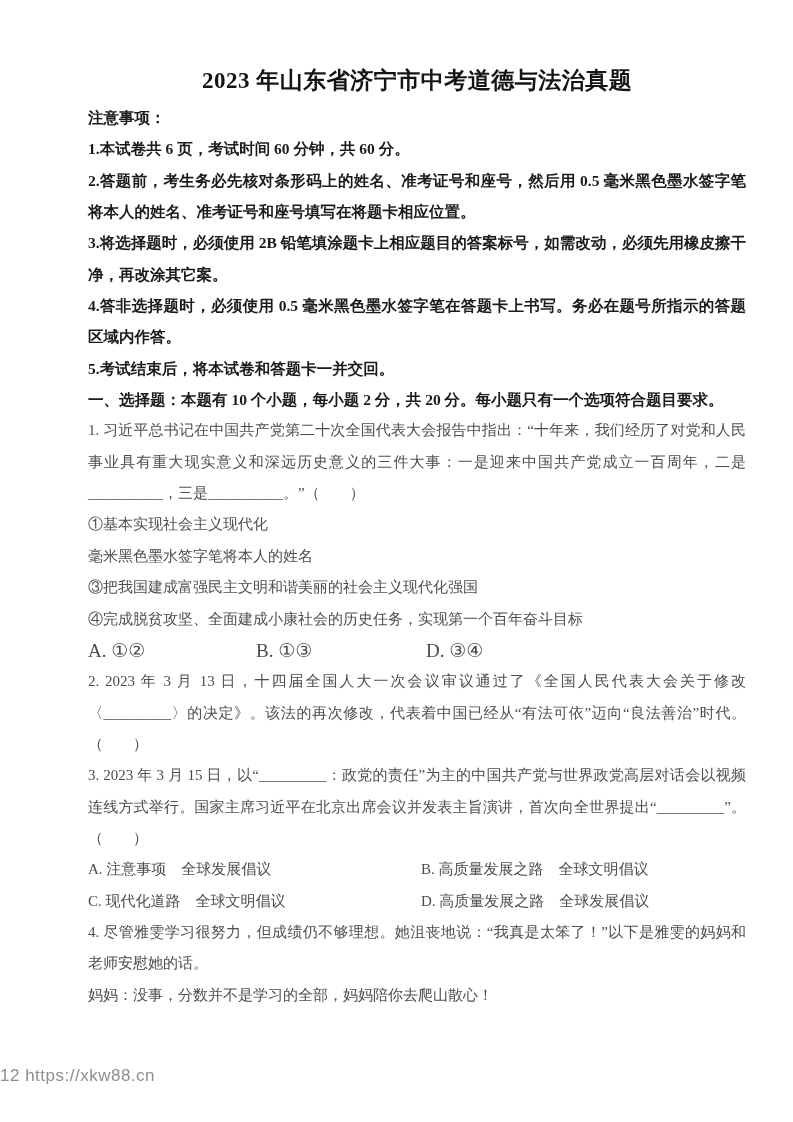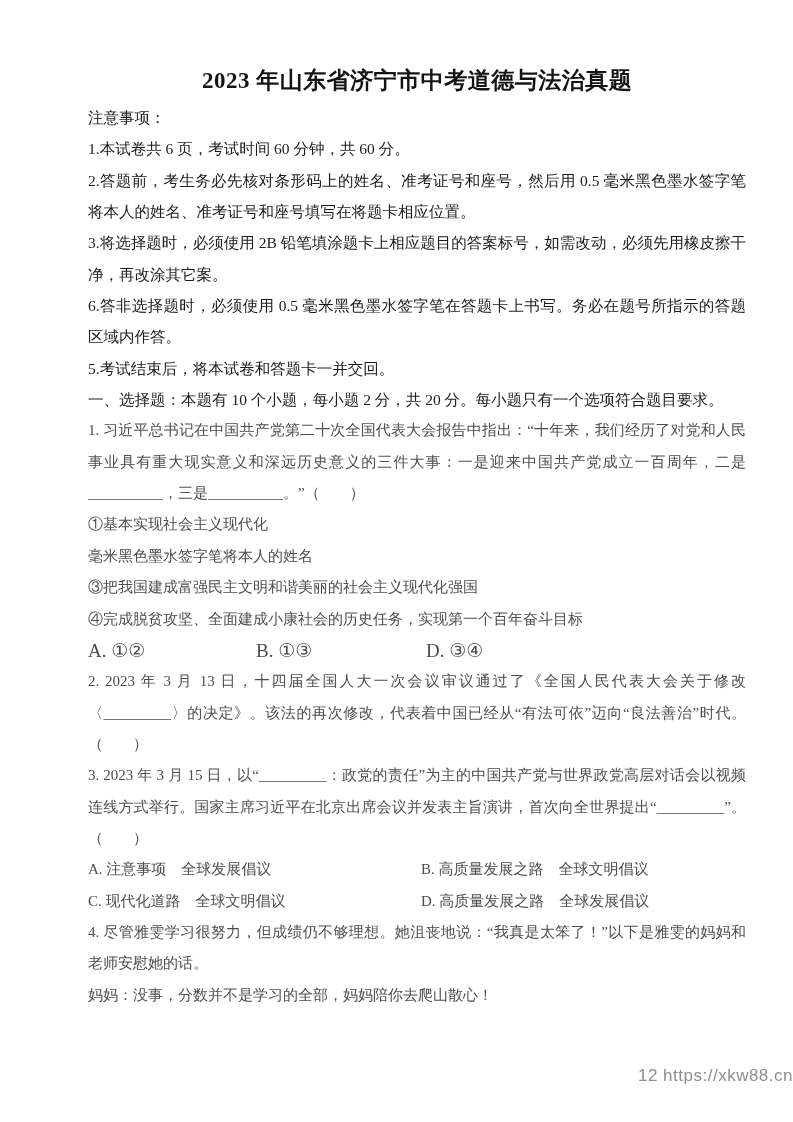--- a/index.html
+++ b/index.html
@@ -23,21 +23,21 @@
     font-size: 23px;
     font-weight: bold;
     color: #141414;
     text-align: center;
     line-height: 42px;
     letter-spacing: 0.5px;
   }
   .content p { margin: 0; }
   .b {
     font-size: 15.5px;
-    font-weight: normal;
+    font-weight: bold;
     color: #1b1b1b;
     line-height: 31.35px;
     text-align: justify;
   }
   .stem {
     font-size: 15px;
     font-weight: normal;
     color: #4d4d4d;
     line-height: 31.35px;
     text-align: justify;
@@ -54,40 +54,40 @@
     grid-template-columns: 333px 1fr;
     font-size: 15px;
     color: #4d4d4d;
     line-height: 31.35px;
   }
   .footer {
     position: absolute;
     left: 0;
     right: 0;
     top: 1066px;
-    text-align: right;
+    text-align: left;
     font-family: "Liberation Sans", "DejaVu Sans", sans-serif;
     font-size: 17px;
     color: #8e8e8e;
     letter-spacing: 0.5px;
   }
 </style>
 </head>
 <body>
 
 <div class="page">
   <div class="content">
 
     <h1 class="title">2023 年山东省济宁市中考道德与法治真题</h1>
 
     <p class="b">注意事项：</p>
     <p class="b">1.本试卷共 6 页，考试时间 60 分钟，共 60 分。</p>
     <p class="b">2.答题前，考生务必先核对条形码上的姓名、准考证号和座号，然后用 0.5 毫米黑色墨水签字笔将本人的姓名、准考证号和座号填写在将题卡相应位置。</p>
     <p class="b">3.将选择题时，必须使用 2B 铅笔填涂题卡上相应题目的答案标号，如需改动，必须先用橡皮擦干净，再改涂其它案。</p>
-    <p class="b">6.答非选择题时，必须使用 0.5 毫米黑色墨水签字笔在答题卡上书写。务必在题号所指示的答题区域内作答。</p>
+    <p class="b">4.答非选择题时，必须使用 0.5 毫米黑色墨水签字笔在答题卡上书写。务必在题号所指示的答题区域内作答。</p>
     <p class="b">5.考试结束后，将本试卷和答题卡一并交回。</p>
 
     <p class="b">一、选择题：本题有 10 个小题，每小题 2 分，共 20 分。每小题只有一个选项符合题目要求。</p>
 
     <p class="stem">1. 习近平总书记在中国共产党第二十次全国代表大会报告中指出：“十年来，我们经历了对党和人民事业具有重大现实意义和深远历史意义的三件大事：一是迎来中国共产党成立一百周年，二是__________，三是__________。”（　　）</p>
     <p class="stem">①基本实现社会主义现代化</p>
     <p class="stem">毫米黑色墨水签字笔将本人的姓名</p>
     <p class="stem">③把我国建成富强民主文明和谐美丽的社会主义现代化强国</p>
     <p class="stem">④完成脱贫攻坚、全面建成小康社会的历史任务，实现第一个百年奋斗目标</p>
     <div class="opts4">

